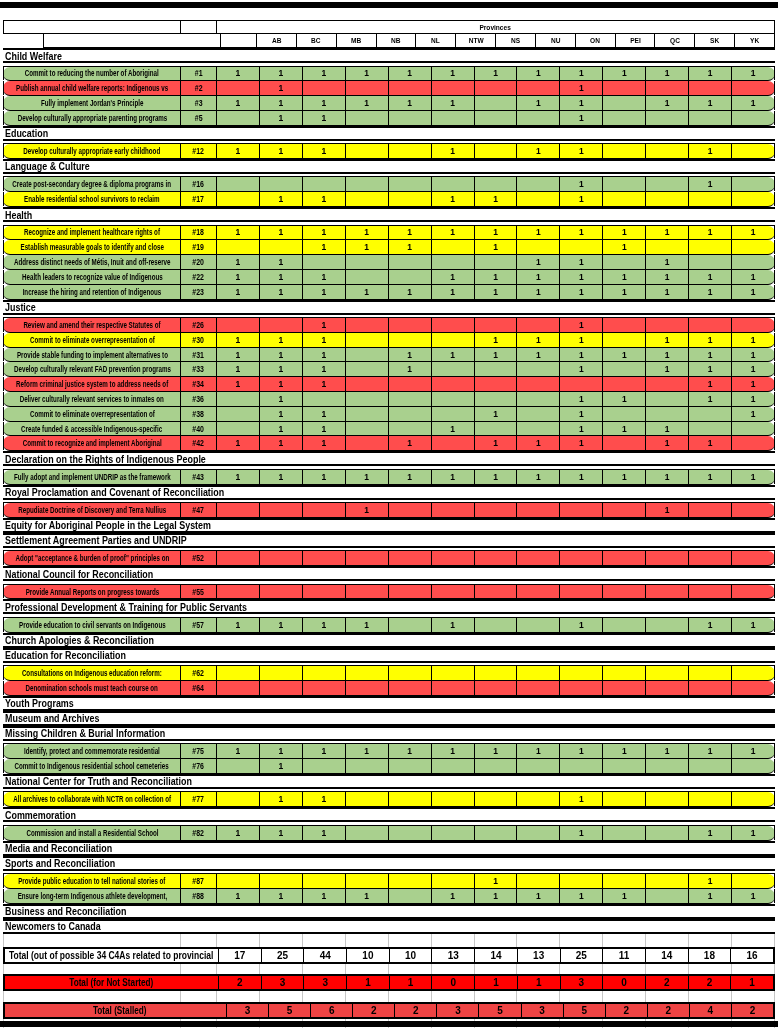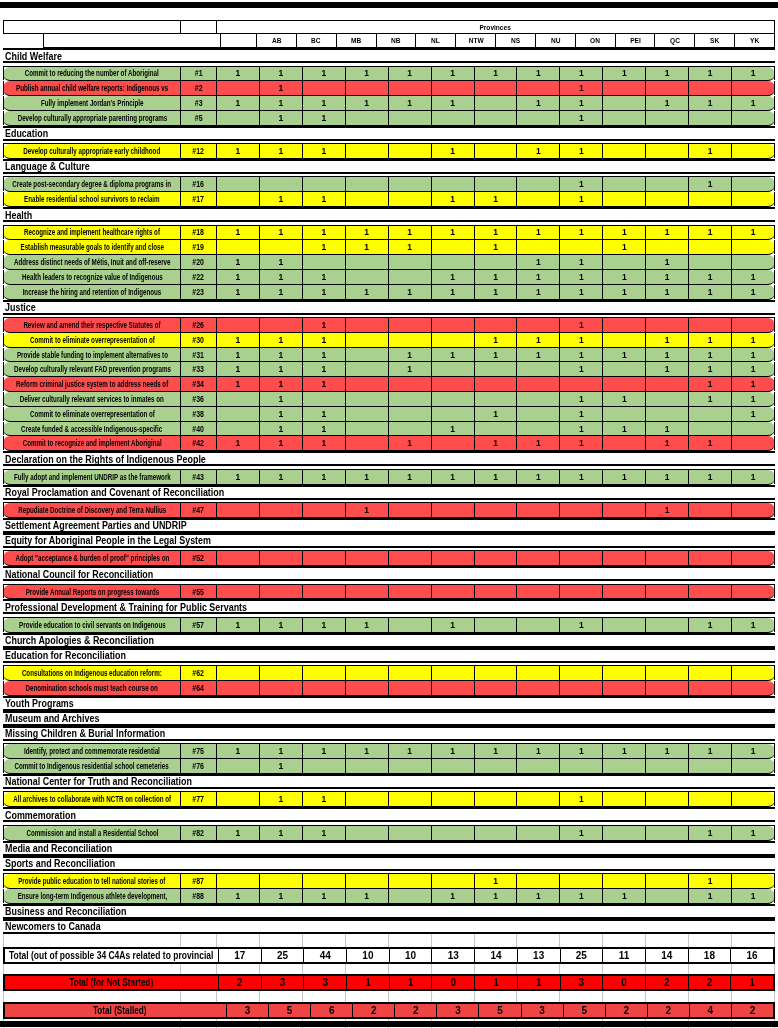--- a/index.html
+++ b/index.html
@@ -614,24 +614,24 @@
       <div class="cell c-val"></div>
       <div class="cell c-val"></div>
       <div class="cell c-val"></div>
       <div class="cell c-val"></div>
       <div class="cell c-val"></div>
       <div class="cell c-val">1</div>
       <div class="cell c-val"></div>
       <div class="cell c-val"></div>
     </div>
     <div class="shead">
+      <span class="fitL">Equity for Aboriginal People in the Legal System</span>
+    </div>
+    <div class="shead">
       <span class="fitL">Settlement Agreement Parties and UNDRIP</span>
-    </div>
-    <div class="shead">
-      <span class="fitL">Equity for Aboriginal People in the Legal System</span>
     </div>
     <div class="spacer"></div>
     <div class="row drow st-not_started">
       <div class="cell c-label">
         <span class="fit">Adopt "acceptance &amp; burden of proof" principles on</span>
       </div>
       <div class="cell c-num">
         <span class="fitM">#52</span>
       </div>
       <div class="cell c-val"></div>

